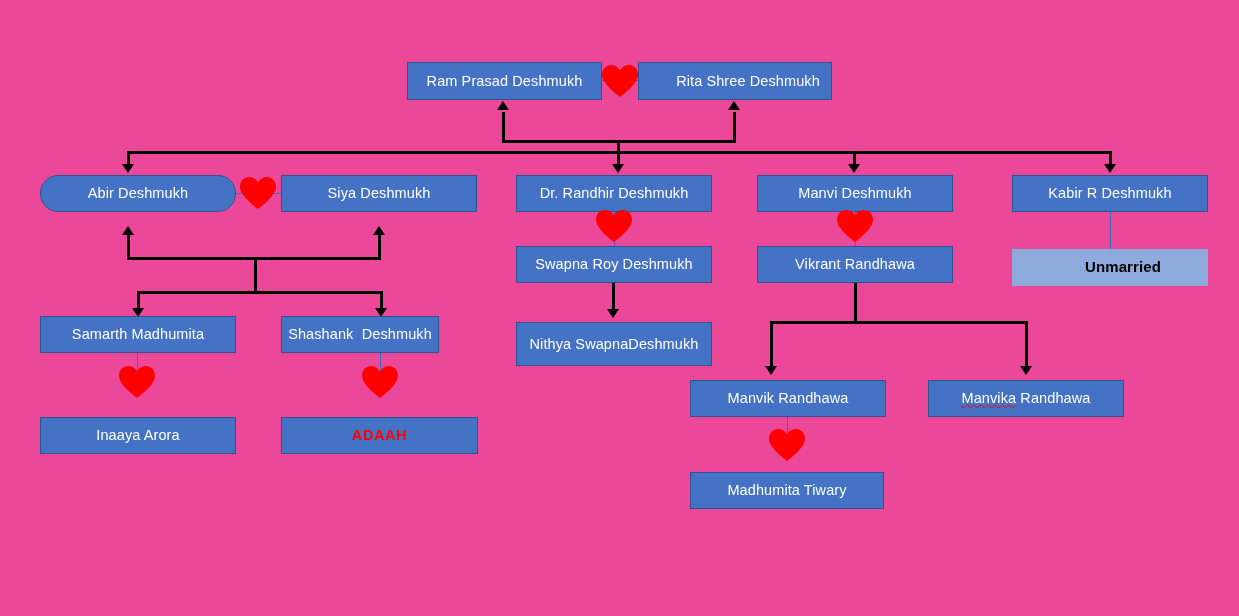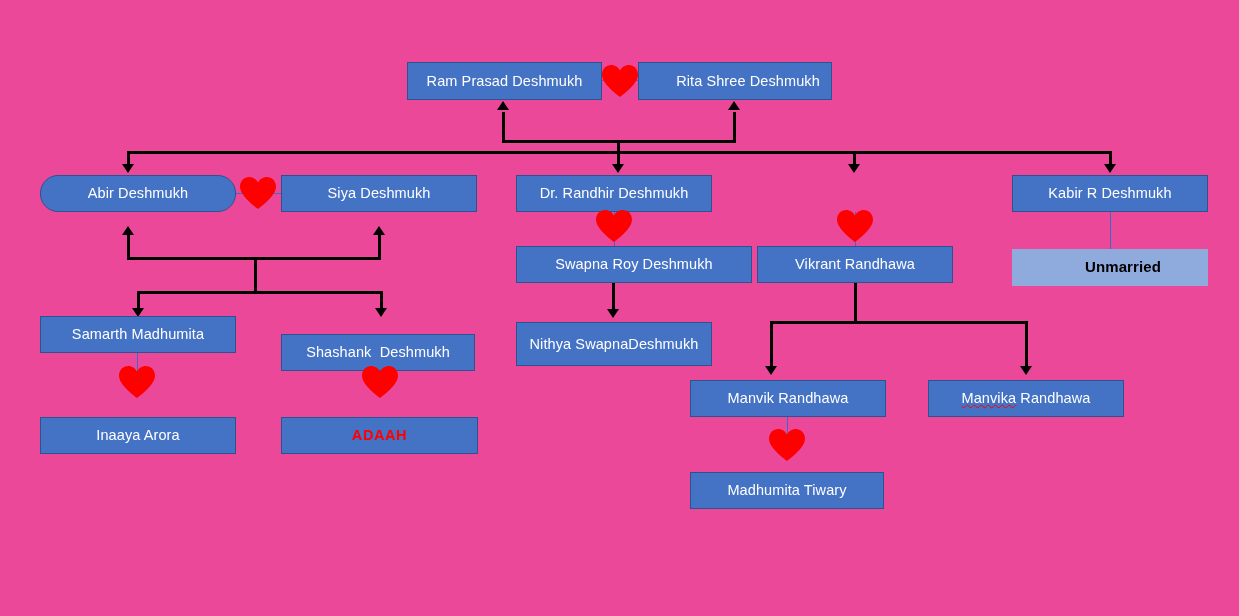--- a/index.html
+++ b/index.html
@@ -149,20 +149,21 @@
 
   <div class="tln h" style="left:236px; top:193px; width:45px;"></div>
   <div class="heart" style="left:239px; top:176px; width:38px; height:34px;">
     <svg width="38" height="34" viewBox="0 0 38 34" aria-hidden="true">
       <path d="M19 33 C 19 33, 1 20.5, 1 10.8 C 1 4.6, 5.4 1, 10.2 1 C 14 1, 17.3 3.2, 19 6.6 C 20.7 3.2, 24 1, 27.8 1 C 32.6 1, 37 4.6, 37 10.8 C 37 20.5, 19 33, 19 33 Z" fill="#FF0000"></path>
     </svg>
   </div>
 
   <div class="node" style="left:516px; top:175px; width:196px; height:37px;">Dr. Randhir Deshmukh</div>
 
+  <div class="node" style="left:757px; top:175px; width:196px; height:37px;">Manvi Deshmukh</div>
 
   <div class="node" style="left:1012px; top:175px; width:196px; height:37px;">Kabir R Deshmukh</div>
 
   <div class="ln v" style="left:127px; top:235px; height:25px;"></div>
   <div class="arr-u" style="left:122px; top:226px;"></div>
 
   <div class="ln v" style="left:378px; top:235px; height:25px;"></div>
   <div class="arr-u" style="left:373px; top:226px;"></div>
 
   <div class="ln h" style="left:127px; top:257px; width:254px;"></div>
@@ -186,41 +187,41 @@
 
   <div class="tln v" style="left:855px; top:212px; height:34px;"></div>
   <div class="heart" style="left:836px; top:209px; width:38px; height:34px;">
     <svg width="38" height="34" viewBox="0 0 38 34" aria-hidden="true">
       <path d="M19 33 C 19 33, 1 20.5, 1 10.8 C 1 4.6, 5.4 1, 10.2 1 C 14 1, 17.3 3.2, 19 6.6 C 20.7 3.2, 24 1, 27.8 1 C 32.6 1, 37 4.6, 37 10.8 C 37 20.5, 19 33, 19 33 Z" fill="#FF0000"></path>
     </svg>
   </div>
 
   <div class="tln v" style="left:1110px; top:212px; height:37px;"></div>
 
-  <div class="node" style="left:516px; top:246px; width:236px; height:37px;">Swapna Roy Deshmukh</div>
+  <div class="node" style="left:516px; top:246px; width:196px; height:37px;">Swapna Roy Deshmukh</div>
 
   <div class="node" style="left:757px; top:246px; width:196px; height:37px;">Vikrant Randhawa</div>
 
   <div class="node light" style="left:1012px; top:249px; width:196px; height:37px;">Unmarried</div>
 
   <div class="ln v" style="left:612px; top:283px; height:26px;"></div>
   <div class="arr-d" style="left:607px; top:309px;"></div>
 
   <div class="ln v" style="left:854px; top:283px; height:39px;"></div>
   <div class="ln h" style="left:770px; top:321px; width:258px;"></div>
 
   <div class="ln v" style="left:770px; top:321px; height:45px;"></div>
   <div class="arr-d" style="left:765px; top:366px;"></div>
 
   <div class="ln v" style="left:1025px; top:321px; height:45px;"></div>
   <div class="arr-d" style="left:1020px; top:366px;"></div>
 
   <div class="node" style="left:40px; top:316px; width:196px; height:37px;">Samarth Madhumita</div>
 
-  <div class="node" style="left:281px; top:334px; width:194px; height:37px;">Shashank  Deshmukh</div>
+  <div class="node" style="left:281px; top:316px; width:158px; height:37px;">Shashank  Deshmukh</div>
 
   <div class="node two-line" style="left:516px; top:322px; width:196px; height:44px;">
     <span>Nithya Swapna</span>
       <br>
     <span>Deshmukh</span>
   </div>
 
   <div class="tln v" style="left:137px; top:353px; height:34px;"></div>
   <div class="heart" style="left:118px; top:365px; width:38px; height:34px;">
     <svg width="38" height="34" viewBox="0 0 38 34" aria-hidden="true">

